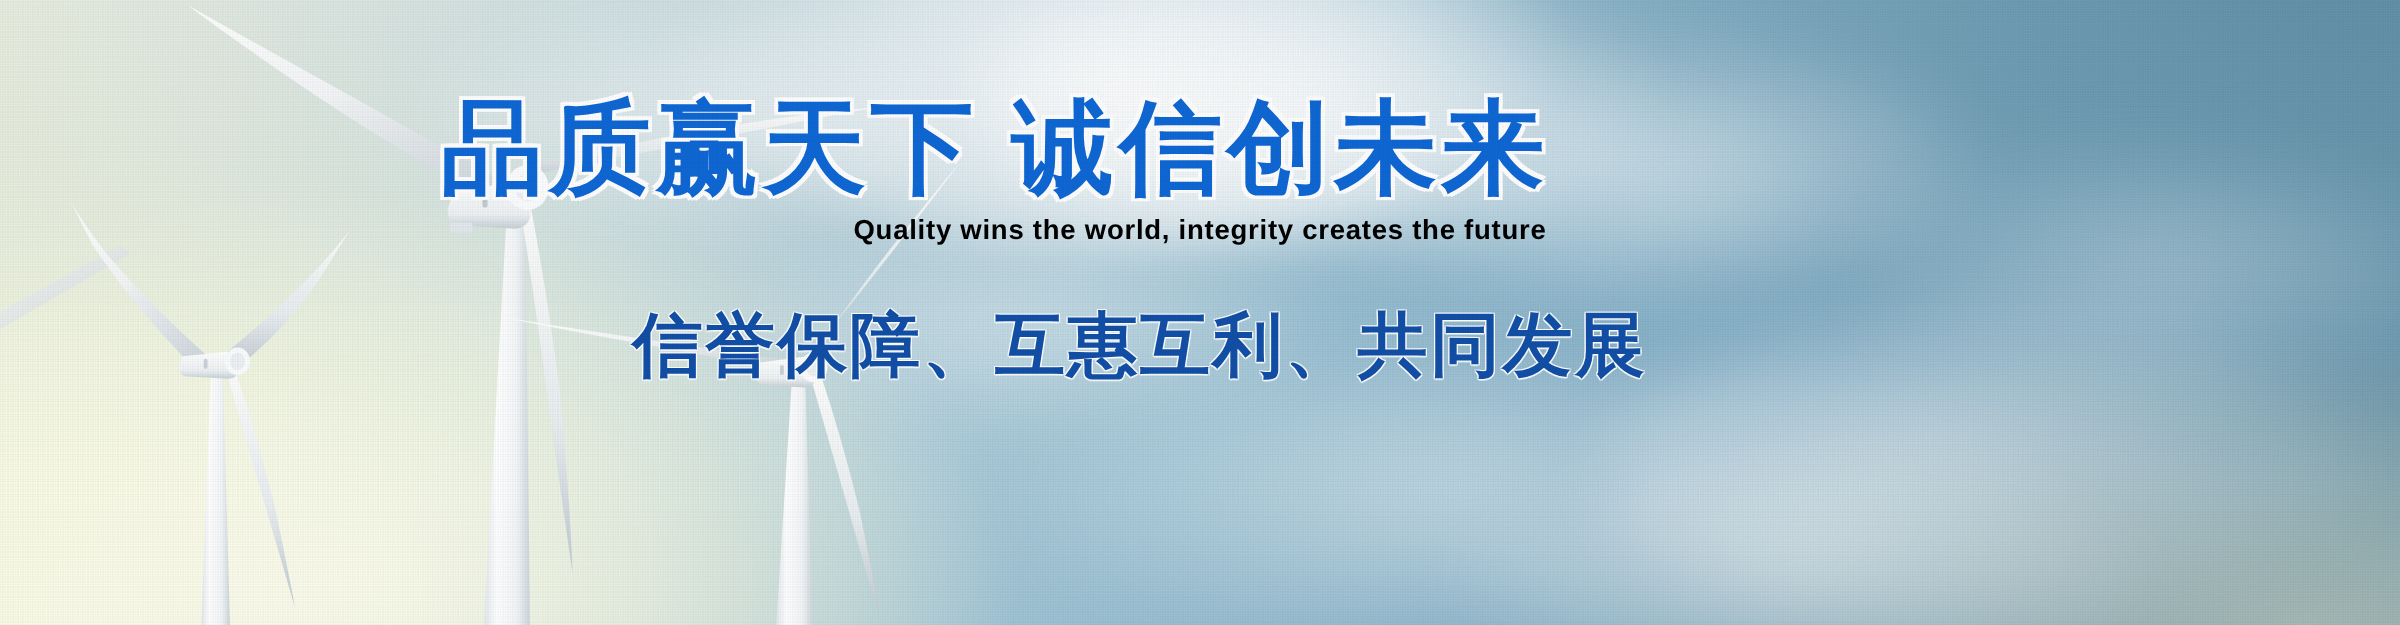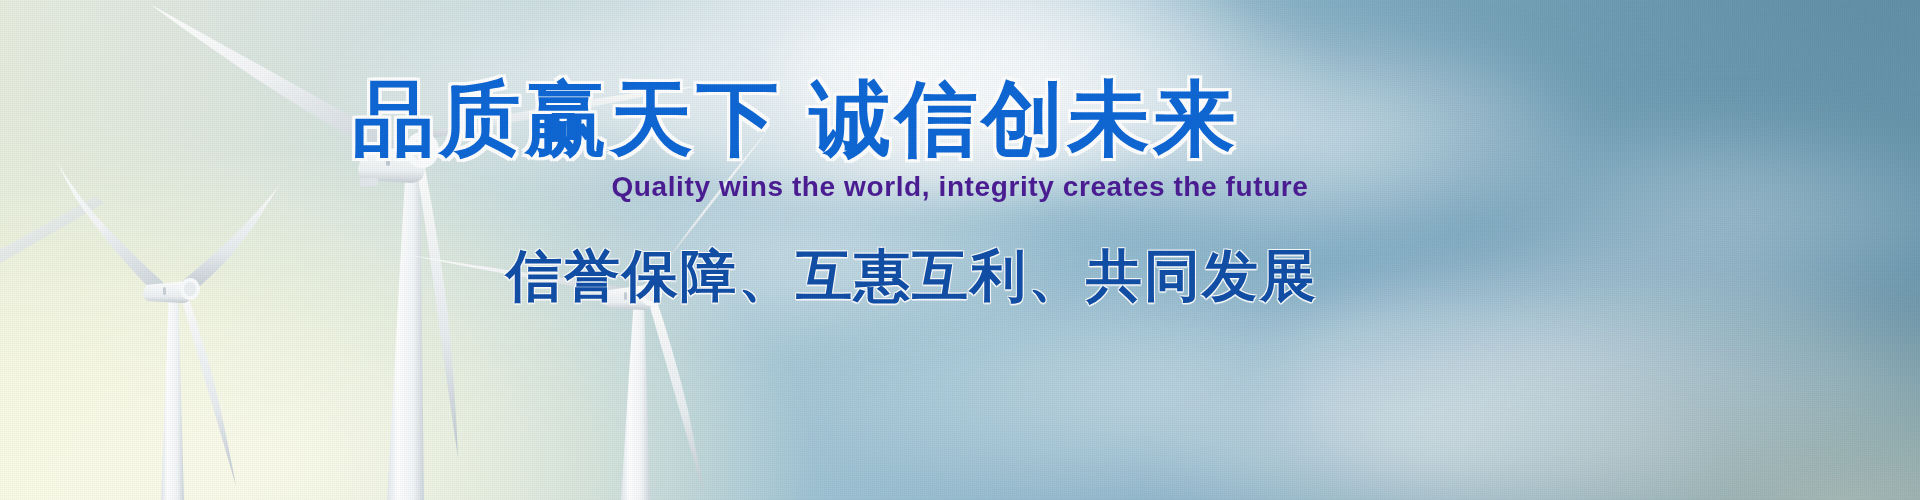--- a/index.html
+++ b/index.html
@@ -135,24 +135,24 @@
       -2px  2px 0 #ffffff,  2px  2px 0 #ffffff,
       -3px  0   0 #ffffff,  3px  0   0 #ffffff,
        0   -3px 0 #ffffff,  0    3px 0 #ffffff,
       -3px -3px 0 #ffffff,  3px -3px 0 #ffffff,
       -3px  3px 0 #ffffff,  3px  3px 0 #ffffff;
   }
   .subtitle-en {
     position: absolute;
     left: 0; top: 172px;
     width: 1920px;
-    font-size: 28px;
+    font-size: 22px;
     font-weight: 700;
     letter-spacing: 0.6px;
-    color: #4c1d95;
+    color: #000000;
     line-height: 1.1;
     white-space: nowrap;
   }
   .tagline {
     position: absolute;
     left: 0; top: 248px;
     width: 1824px;
     font-size: 56px;
     font-weight: 700;
     letter-spacing: 2px;

